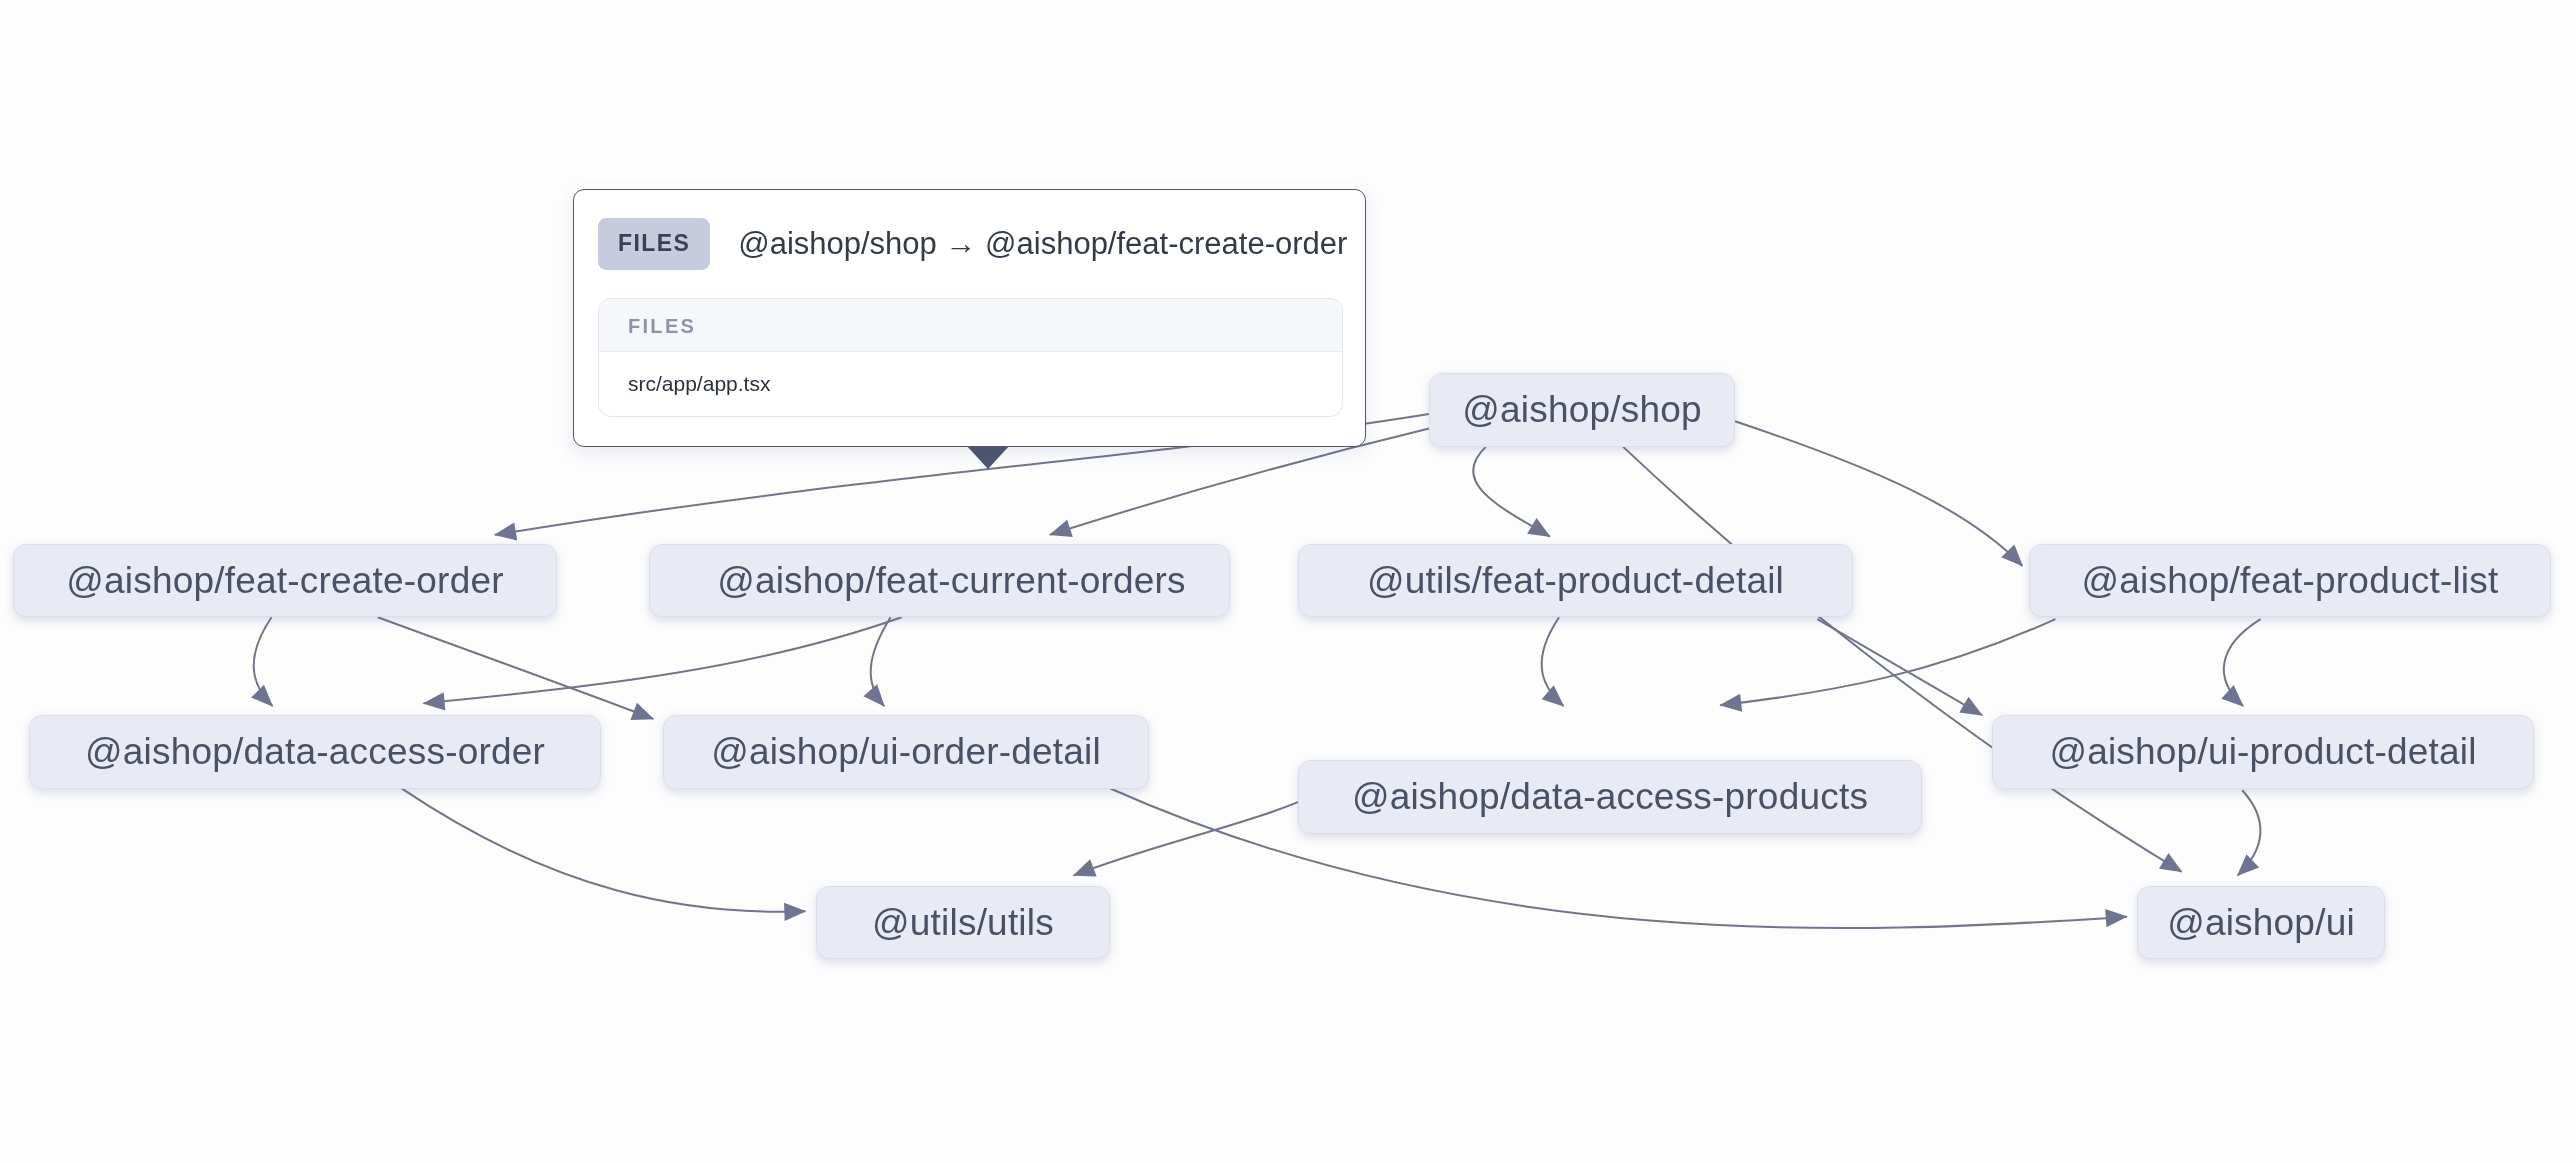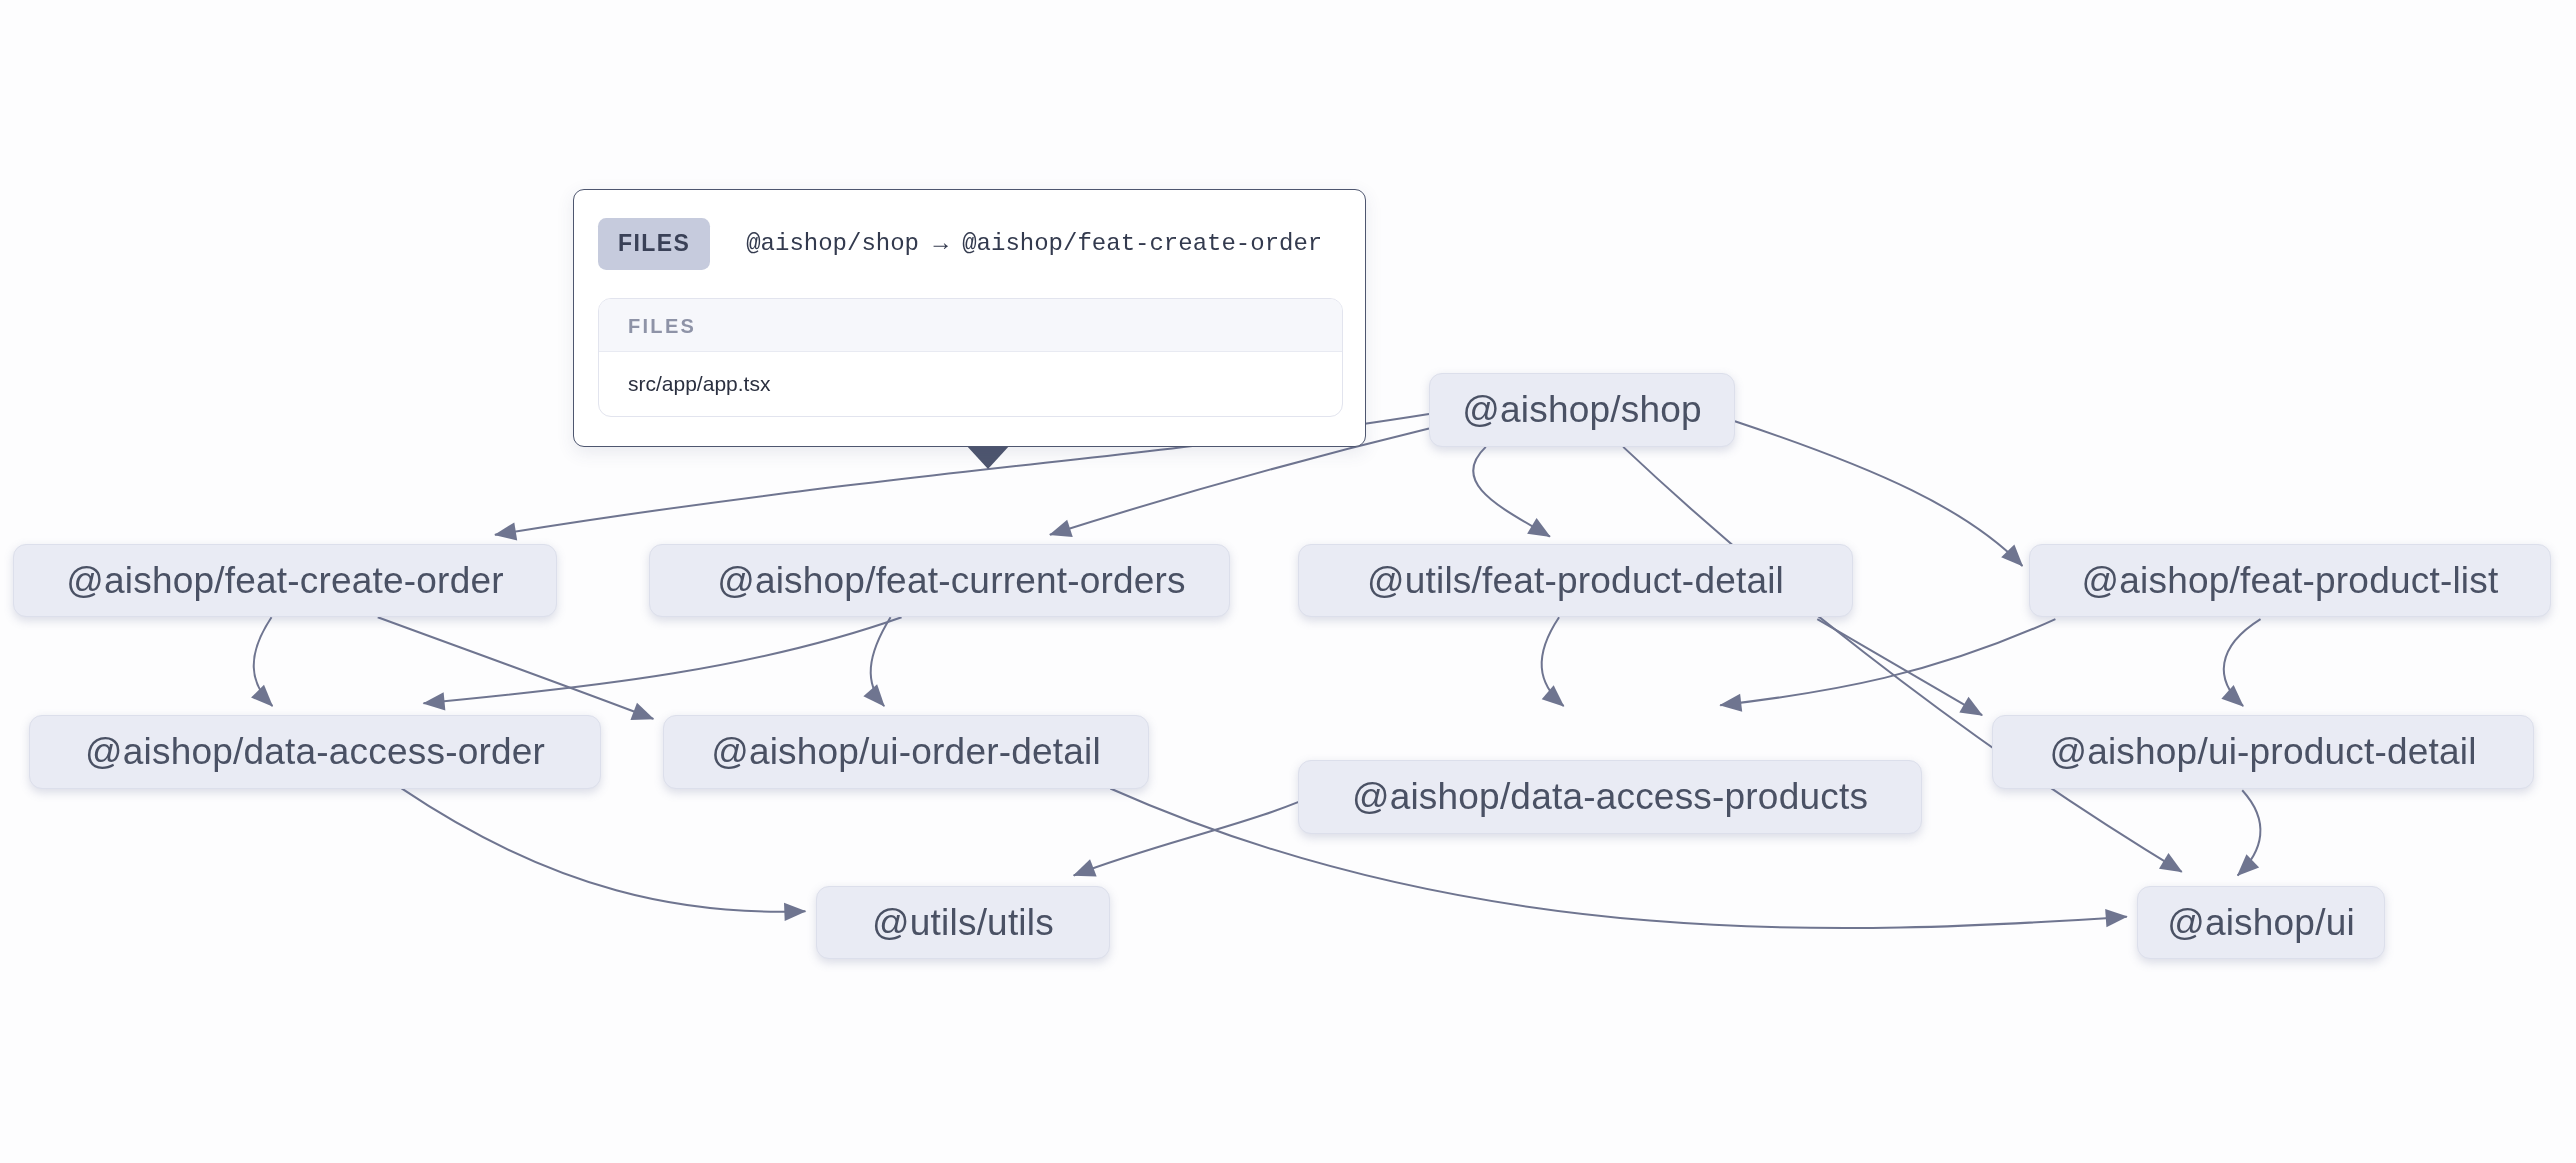--- a/index.html
+++ b/index.html
@@ -76,23 +76,23 @@
     background: var(--badge-bg, #c6cbdd);
     color: var(--badge-text, #3a4157);
     font-size: 23px;
     font-weight: bold;
     letter-spacing: 1.4px;
     border-radius: 8.2px;
     padding: 14.7px 20px;
     line-height: 1;
   }
   .dep-text {
-    margin-left: 36px;
-    font-family: Liberation Mono, monospace;
-    font-size: 24px;
+    margin-left: 28px;
+    font-family: Liberation Sans, sans-serif;
+    font-size: 31px;
     color: var(--dep-text, #333a4e);
     white-space: nowrap;
   }
   .files-box {
     position: absolute;
     left: 24px;
     right: 22px;
     top: 108px;
     border: 1.4px solid #e2e4ee;
     border-radius: 13px;

